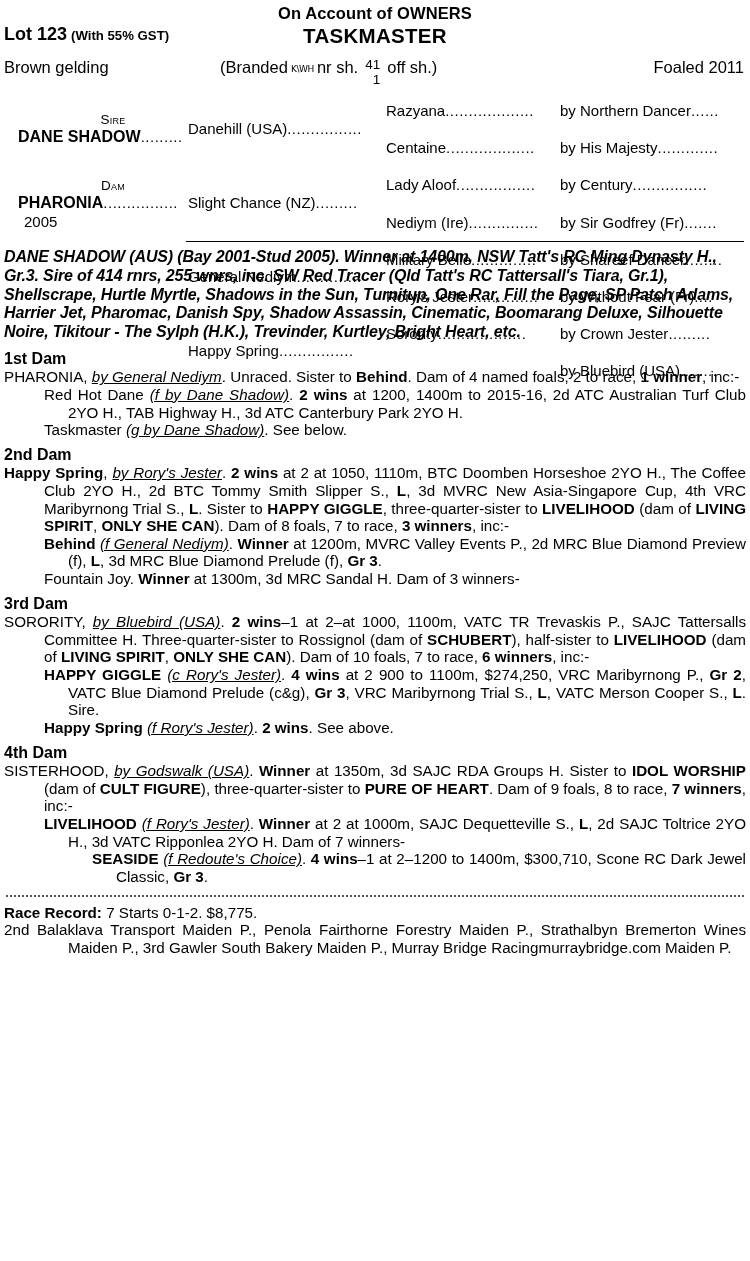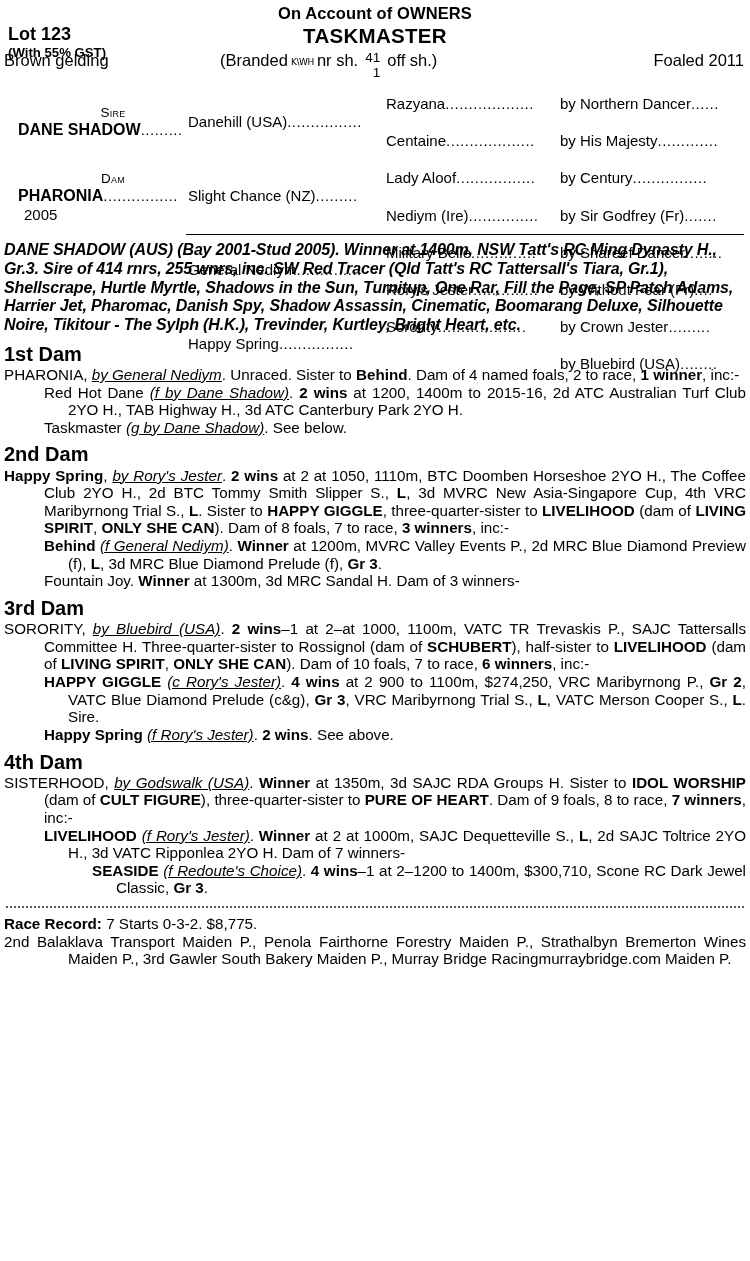--- a/index.html
+++ b/index.html
@@ -14,21 +14,21 @@
     overflow:hidden;
   }
   .page{width:750px;height:1261px;position:relative;box-sizing:border-box;padding:0 4px;}
 
   
   .acct{
     text-align:center;font-weight:bold;font-size:16.5px;
     letter-spacing:.1px;margin:4px 0 1px 0;
   }
   .lotline{
-    display:flex;align-items:baseline;position:relative;height:25px;margin-bottom:2px;flex-direction:column;
+    display:flex;align-items:baseline;position:relative;height:25px;margin-bottom:9px;
   }
   .lot-left{font-weight:bold;font-size:18px;white-space:nowrap;}
   .lot-gst{font-weight:bold;font-size:13.2px;margin-left:4px;}
   .lot-name{
     position:absolute;left:0;right:0;text-align:center;
     font-weight:bold;font-size:20.5px;letter-spacing:.3px;
   }
   .descline{
     display:flex;align-items:flex-start;position:relative;height:28px;
     font-size:16.5px;
@@ -74,21 +74,21 @@
   }
 
   
   .sireblock{
     font-style:italic;font-weight:bold;font-size:16px;line-height:1.17;
     margin:6px 0 8px 0;letter-spacing:-.15px;
     font-family:"Liberation Sans","DejaVu Sans",sans-serif;
   }
 
   
-  .damhdr{font-weight:bold;font-size:20px;margin-top:7px;margin-bottom:0px;}
+  .damhdr{font-weight:bold;font-size:16px;margin-top:7px;margin-bottom:0px;}
   p.t{margin:0;text-align:justify;text-justify:inter-word;}
   .ind2{padding-left:64px;text-indent:-24px;}
   .ind3{padding-left:88px;text-indent:-24px;}
   .ind4{padding-left:112px;text-indent:-24px;}
   .hang1{padding-left:40px;text-indent:-40px;}
   b{font-weight:bold;}
   i{font-style:italic;text-decoration:underline;}
 
   
   .sep{
@@ -243,16 +243,16 @@
   <p class="t hang1"><span>SORORITY</span>, <i>by Bluebird (USA)</i>. <b>2 wins</b><span>–1 at 2–at 1000, 1100m, VATC TR Trevaskis P., SAJC Tattersalls Committee H. Three-quarter-sister to Rossignol (dam of </span><b>SCHUBERT</b><span>), half-sister to </span><b>LIVELIHOOD</b><span> (dam of </span><b>LIVING SPIRIT</b><span>, </span><b>ONLY SHE CAN</b><span>). Dam of 10 foals, 7 to race, </span><b>6 winners</b><span>, inc:-</span></p>
   <p class="t ind2"><b>HAPPY GIGGLE</b> <i>(c Rory's Jester)</i><span>. </span><b>4 wins</b><span> at 2 900 to 1100m, $274,250, VRC Maribyrnong P., </span><b>Gr 2</b><span>, VATC Blue Diamond Prelude (c&amp;g), </span><b>Gr 3</b><span>, VRC Maribyrnong Trial S., </span><b>L</b><span>, VATC Merson Cooper S., </span><b>L</b><span>. Sire.</span></p>
   <p class="t ind2"><b>Happy Spring</b> <i>(f Rory's Jester)</i><span>. </span><b>2 wins</b><span>. See above.</span></p>
 
   <div class="damhdr">4th Dam</div>
   <p class="t hang1"><span>SISTERHOOD</span>, <i>by Godswalk (USA)</i>. <b>Winner</b><span> at 1350m, 3d SAJC RDA Groups H. Sister to </span><b>IDOL WORSHIP</b><span> (dam of </span><b>CULT FIGURE</b><span>), three-quarter-sister to </span><b>PURE OF HEART</b><span>. Dam of 9 foals, 8 to race, </span><b>7 winners</b><span>, inc:-</span></p>
   <p class="t ind2"><b>LIVELIHOOD</b> <i>(f Rory's Jester)</i><span>. </span><b>Winner</b><span> at 2 at 1000m, SAJC Dequetteville S., </span><b>L</b><span>, 2d SAJC Toltrice 2YO H., 3d VATC Ripponlea 2YO H. Dam of 7 winners-</span></p>
   <p class="t ind4"><b>SEASIDE</b> <i>(f Redoute's Choice)</i><span>. </span><b>4 wins</b><span>–1 at 2–1200 to 1400m, $300,710, Scone RC Dark Jewel Classic, </span><b>Gr 3</b><span>.</span></p>
 
   <hr class="sep">
-  <p class="rr"><b>Race Record:</b><span> 7 Starts 0-3-2. $8,775.</span></p>
+  <p class="rr"><b>Race Record:</b><span> 7 Starts 0-1-2. $8,775.</span></p>
   <p class="rr-list">2nd Balaklava Transport Maiden P., Penola Fairthorne Forestry Maiden P., Strathalbyn Bremerton Wines Maiden P., 3rd Gawler South Bakery Maiden P., Murray Bridge Racingmurraybridge.com Maiden P.</p>
 
 </div>
 
 </body></html>

